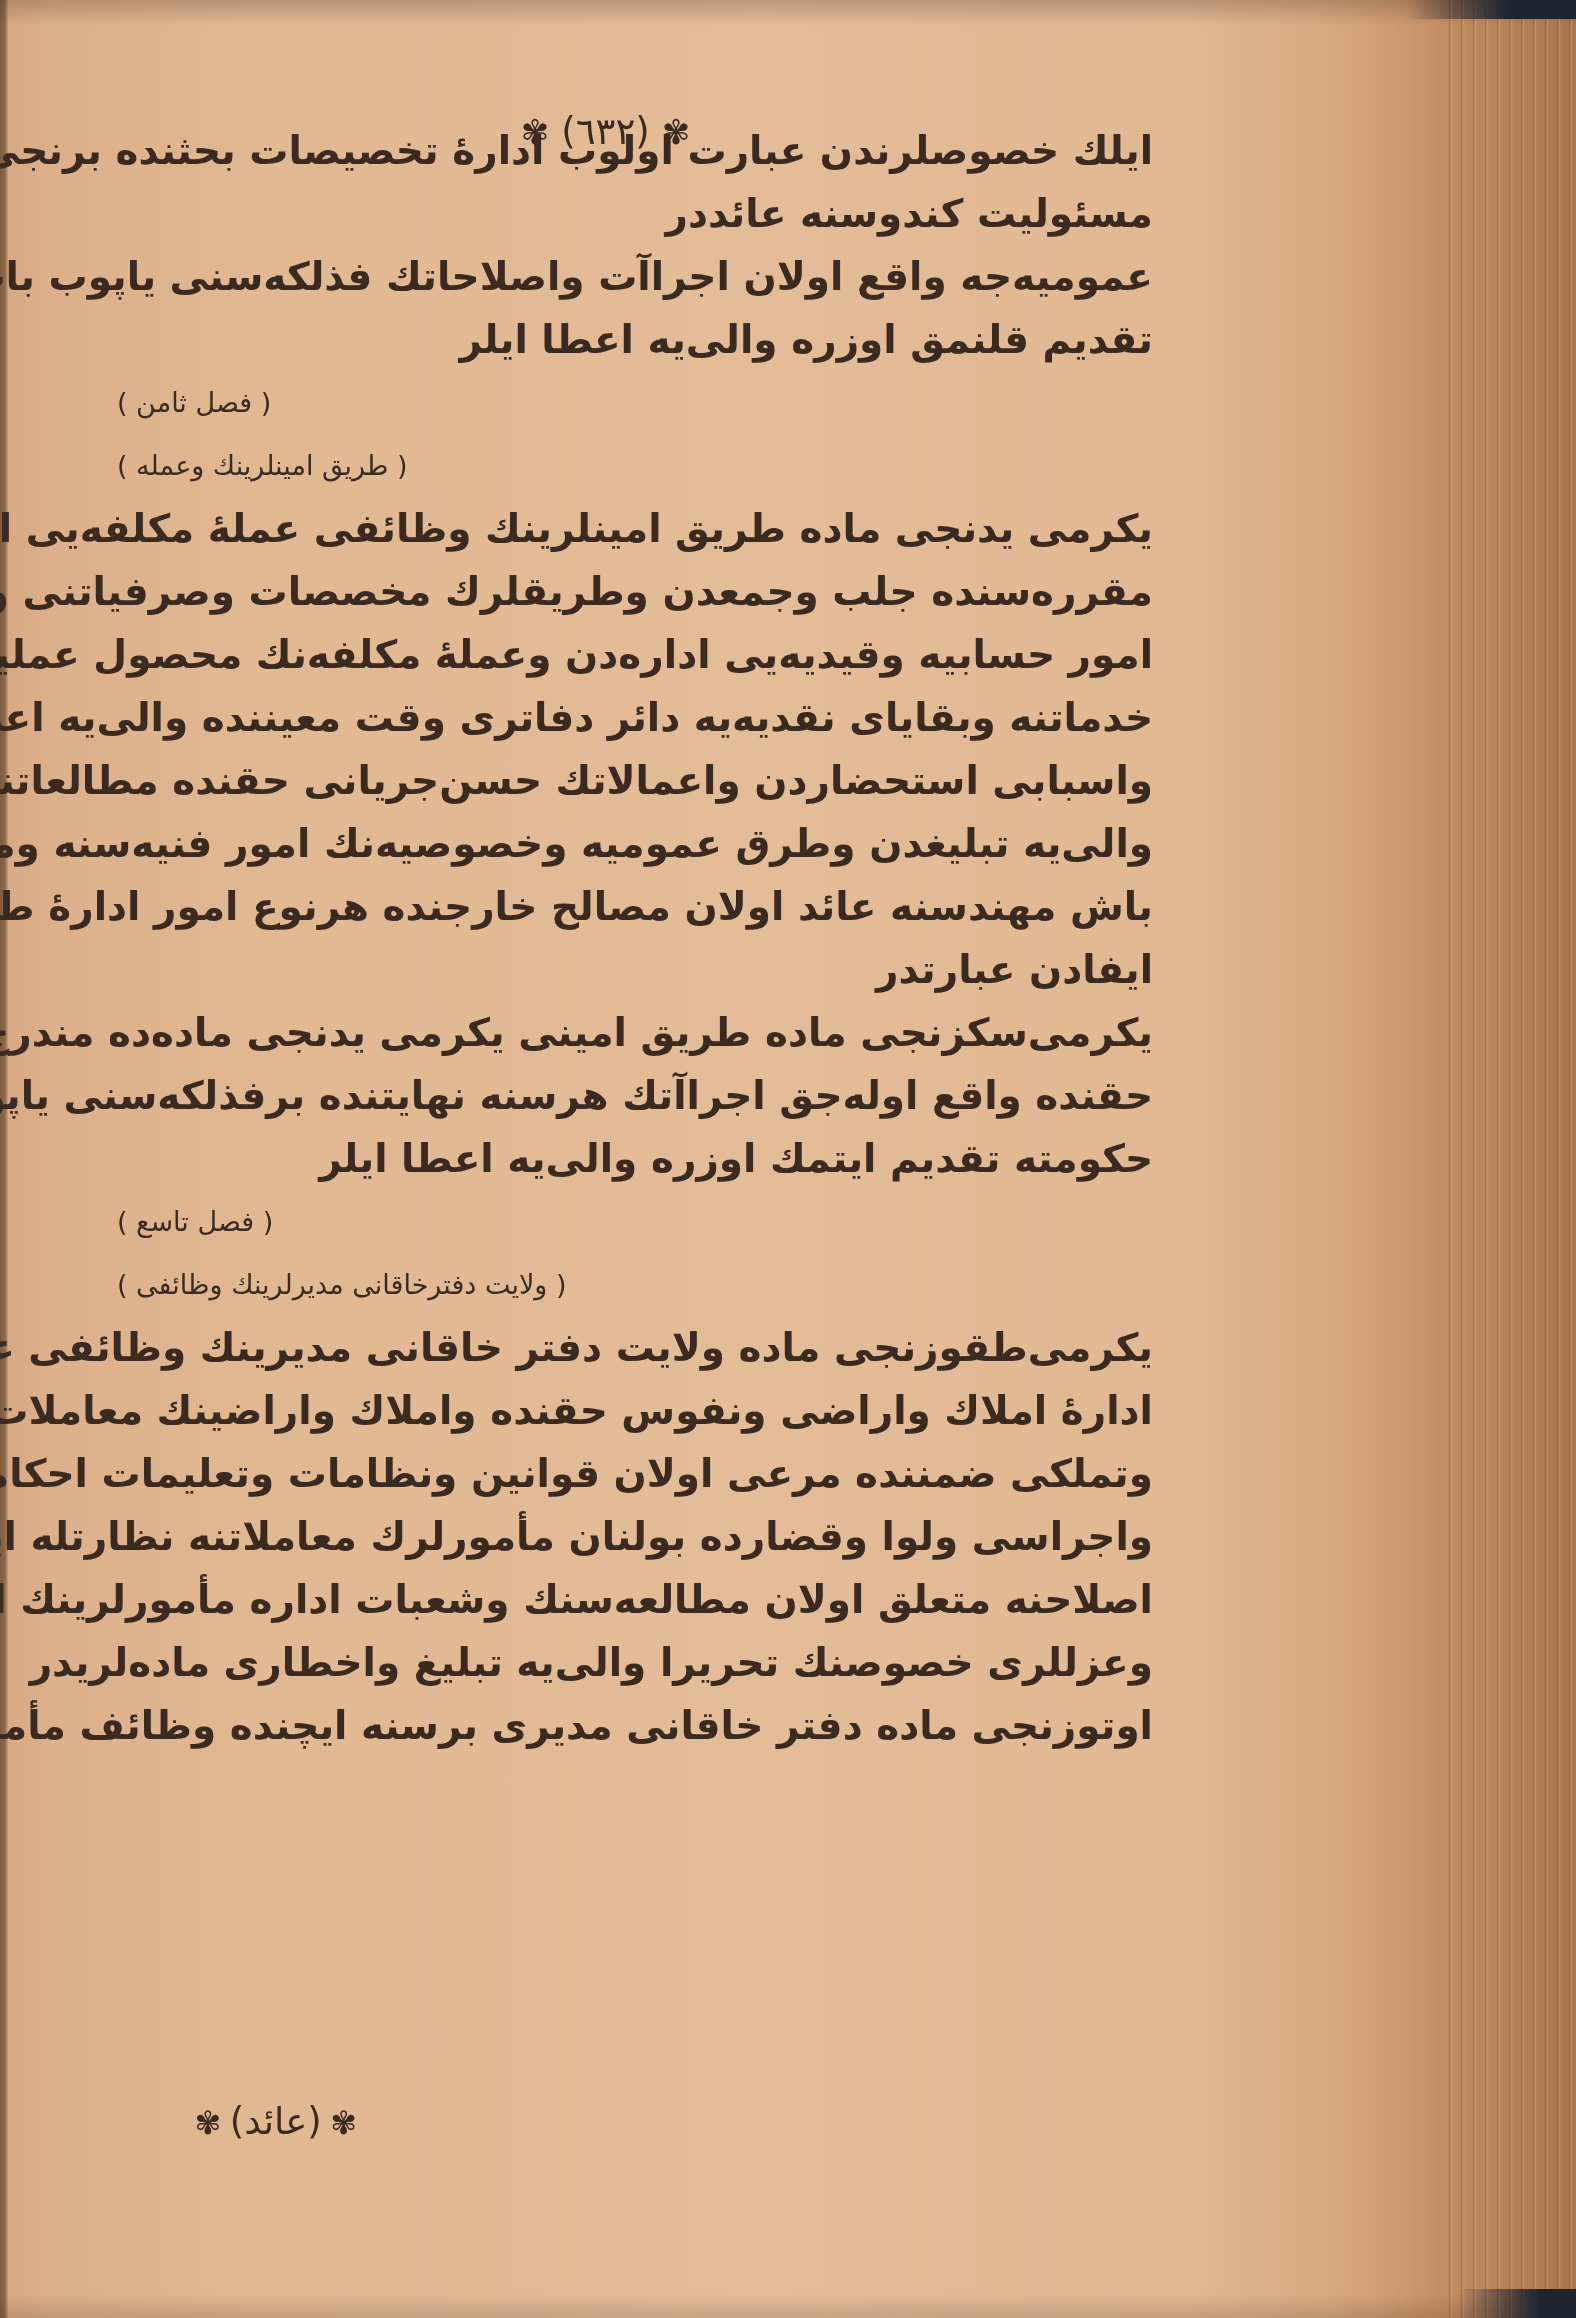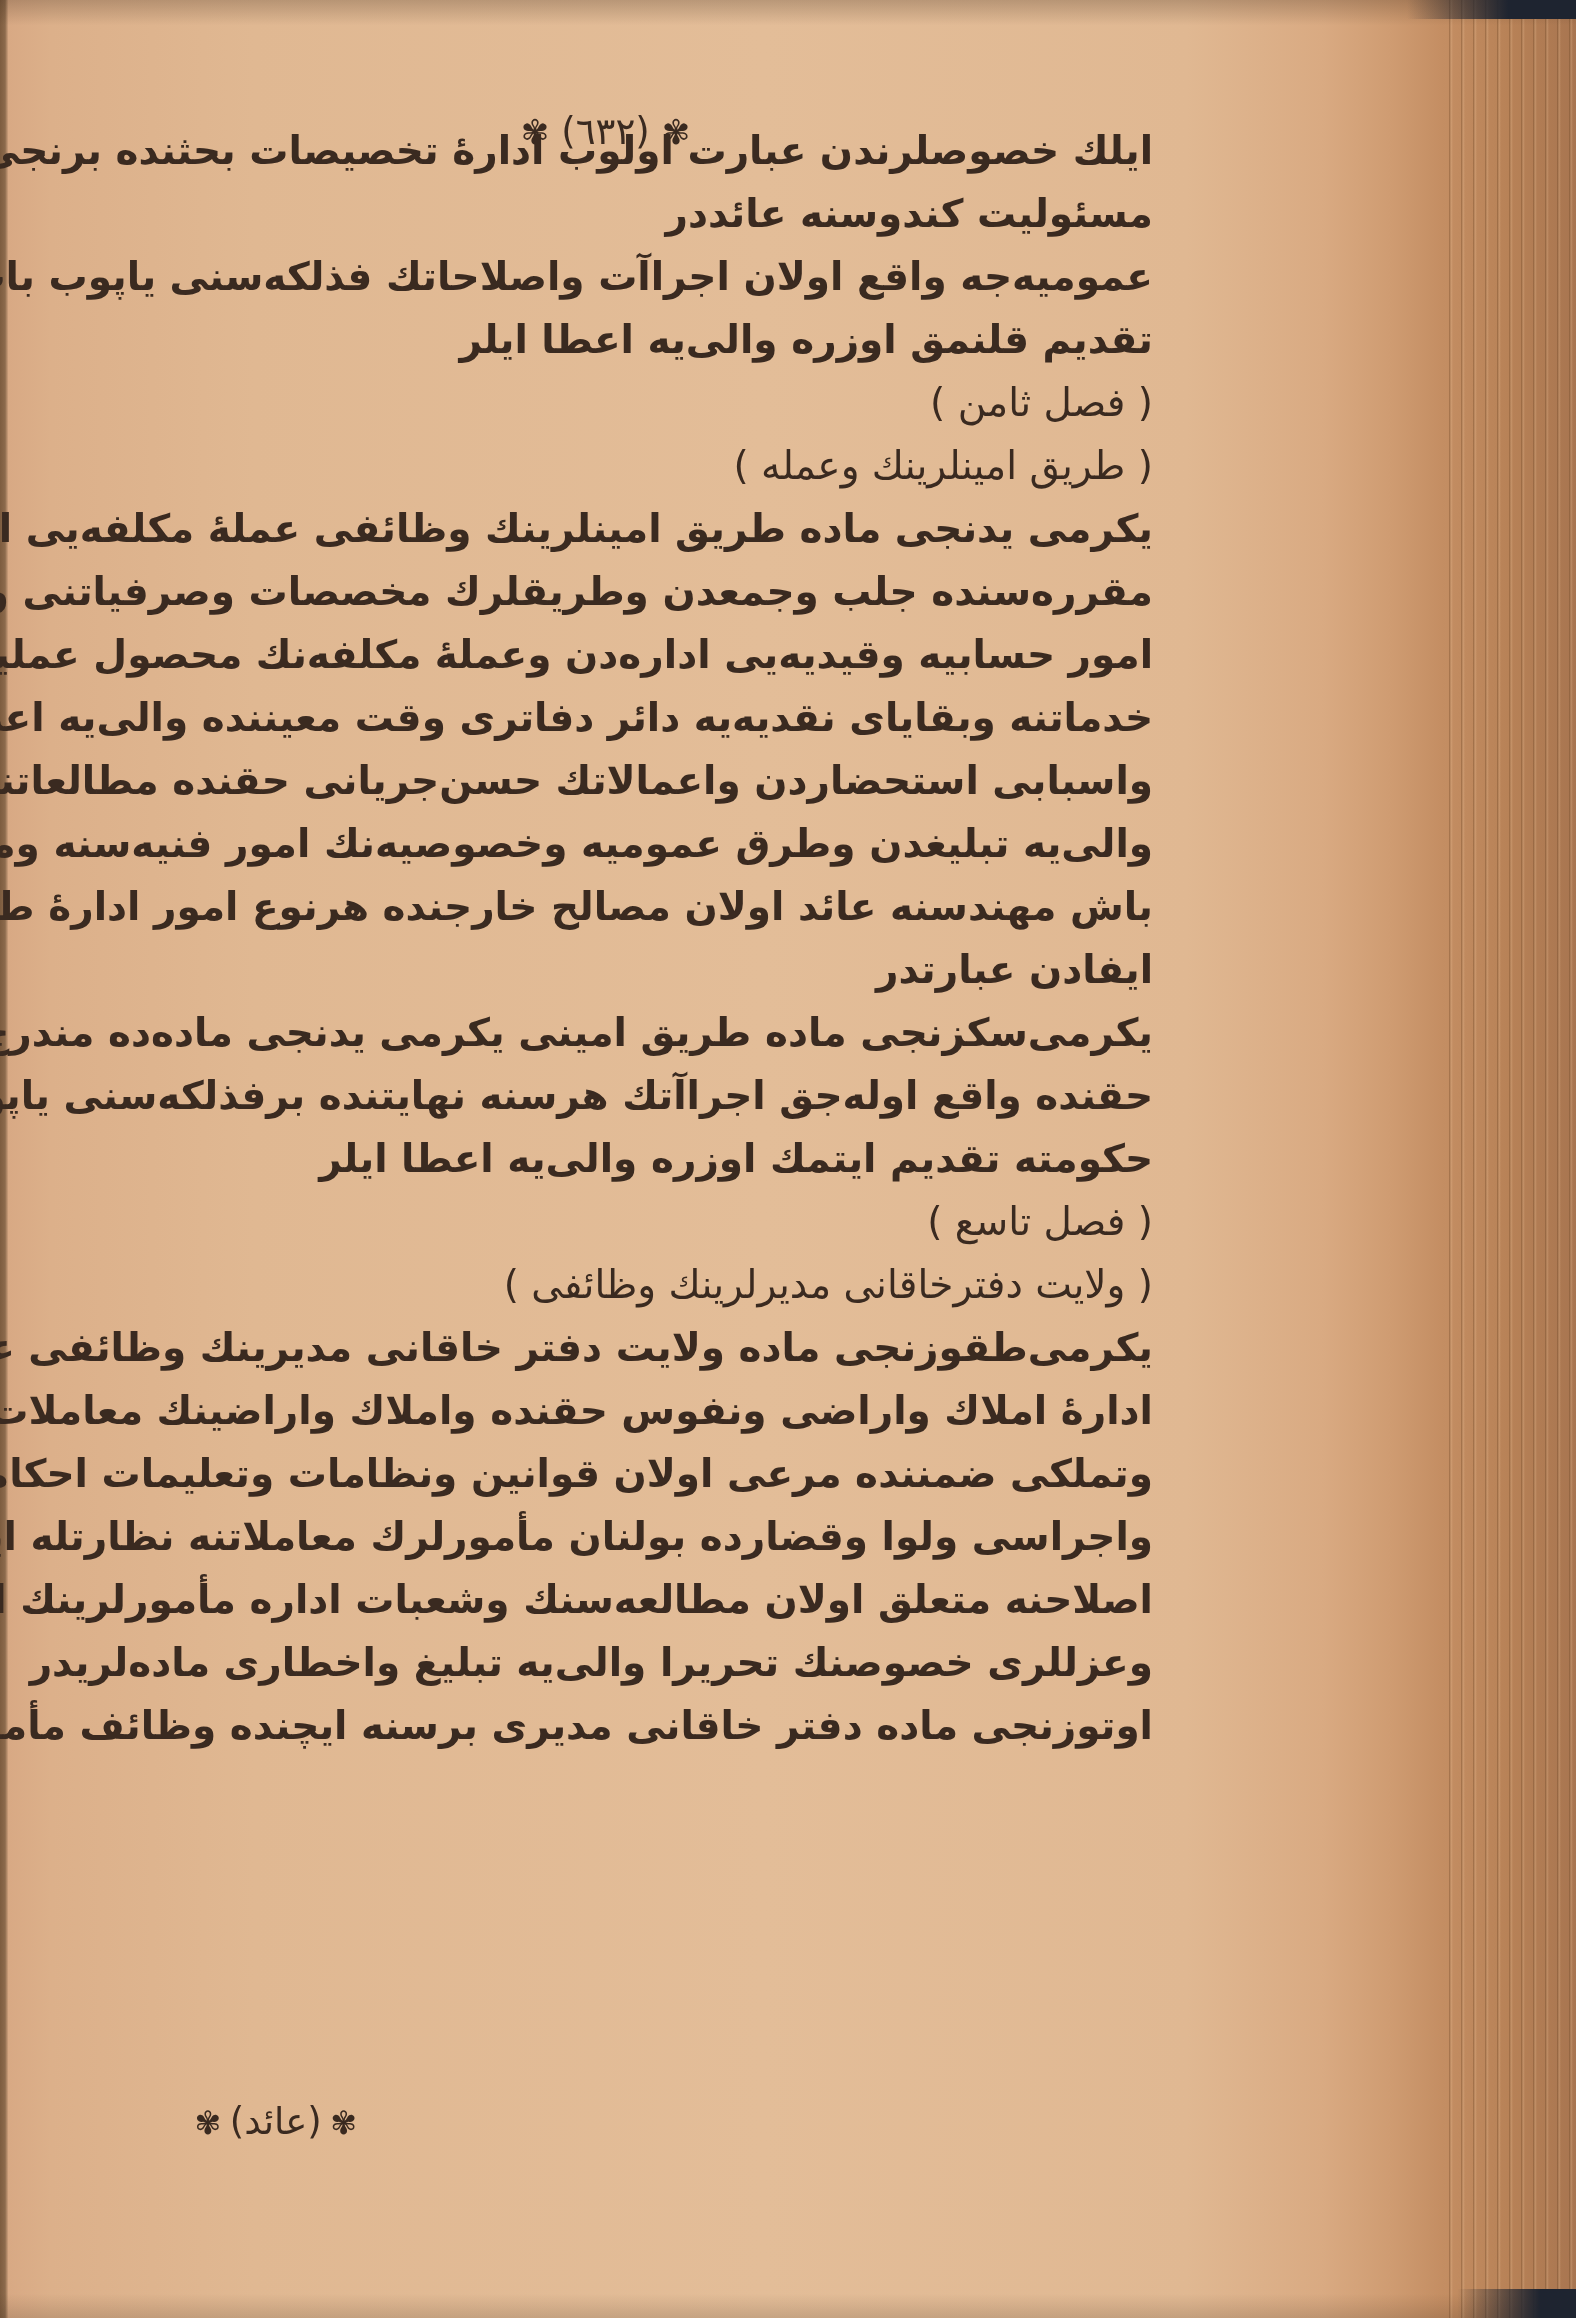--- a/index.html
+++ b/index.html
@@ -95,24 +95,24 @@
       white-space: nowrap;
       text-align: justify;
       text-align-last: justify;
       overflow: visible;
       font-weight: bold;
     }
     .line.last {
       text-align-last: right;
     }
     .heading {
-      font-size: 39px;
+      font-size: 27px;
       line-height: 63px;
       height: 63px;
-      text-align: right;
+      text-align: left;
       white-space: nowrap;
     }
     .catchword {
       position: absolute;
       left: 186px;
       top: 2100px;
       font-size: 37px;
       color: #3a2a20;
       direction: rtl;
       z-index: 2;

